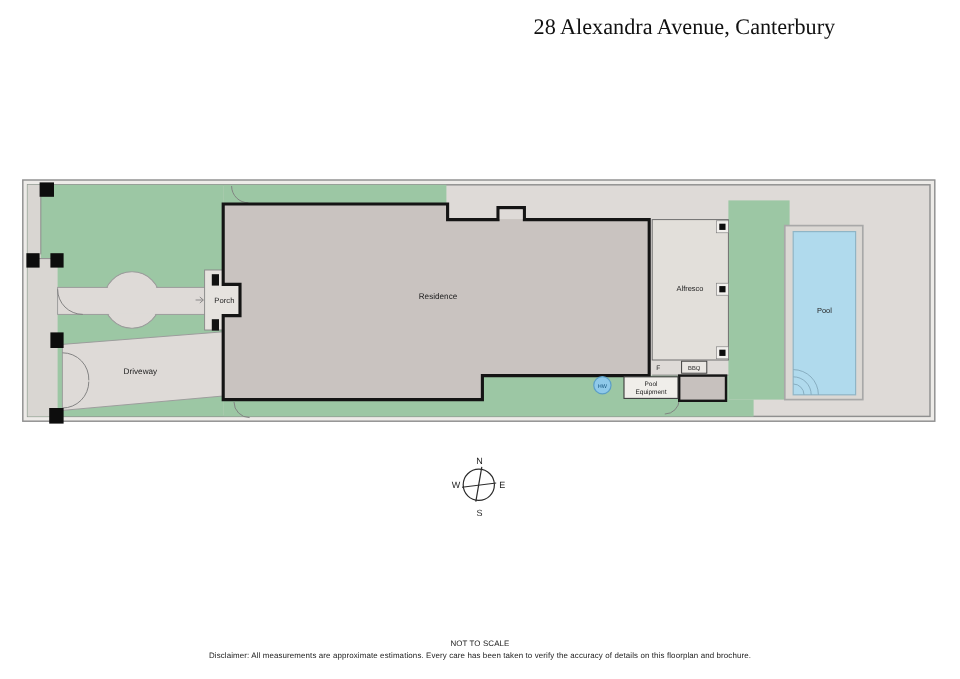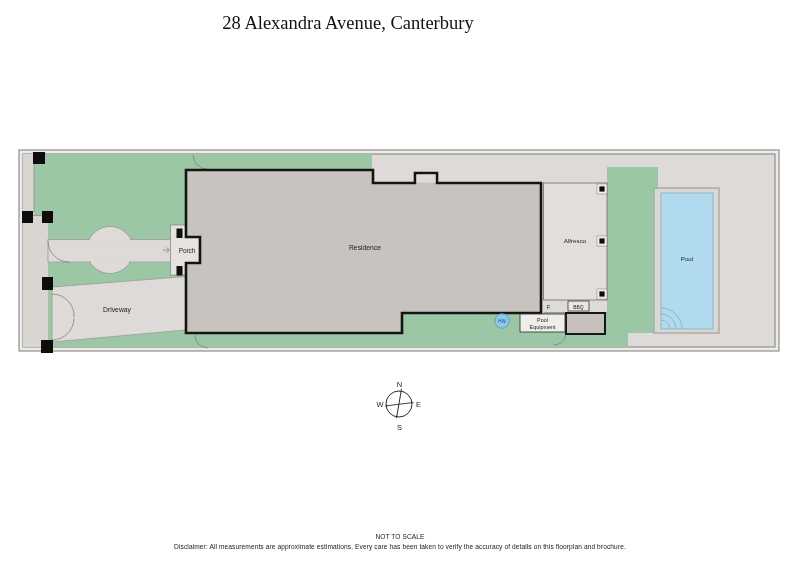--- a/index.html
+++ b/index.html
@@ -1,18 +1,18 @@
 <!DOCTYPE html>
 <html><head>
 <meta charset="utf-8">
 <style>
   html,body{margin:0;padding:0;background:#ffffff;}
   #page{position:relative;width:800px;height:566px;background:#ffffff;overflow:hidden;
         font-family:"Liberation Sans",sans-serif;}
-  #title{position:absolute;top:13px;left:0;width:696px;text-align:center;
+  #title{position:absolute;top:13px;left:0;width:696px;text-align:right;
          font-family:"Liberation Serif",serif;font-size:18.5px;color:#111;}
   #plan-svg{position:absolute;left:0;top:0;}
   .lbl{fill:#222;font-family:"Liberation Sans",sans-serif;}
   .footer{position:absolute;left:0;width:800px;text-align:center;color:#1a1a1a;
           font-size:6.6px;letter-spacing:.1px;}
   #scale-note{top:533px;}
   #disclaimer{top:543px;}
 </style>
 </head>
 <body>

